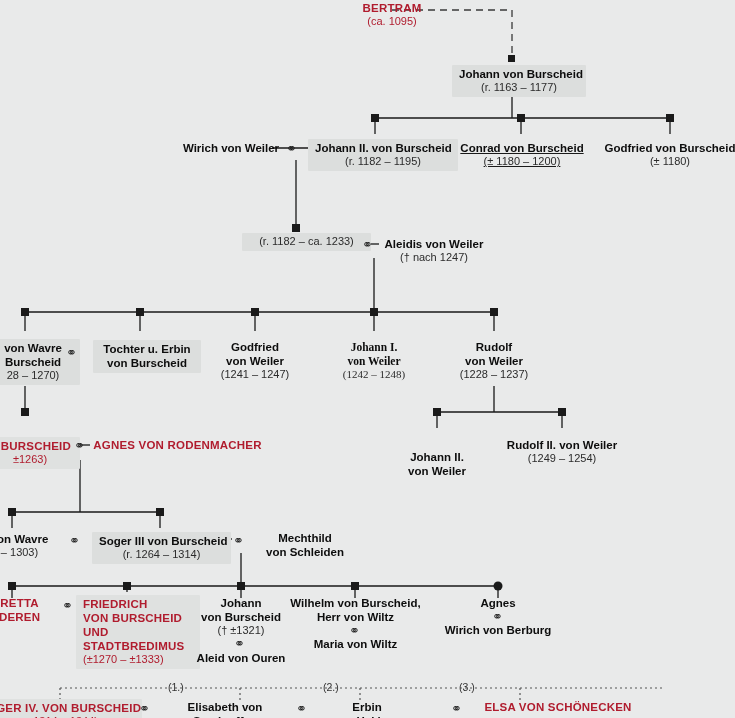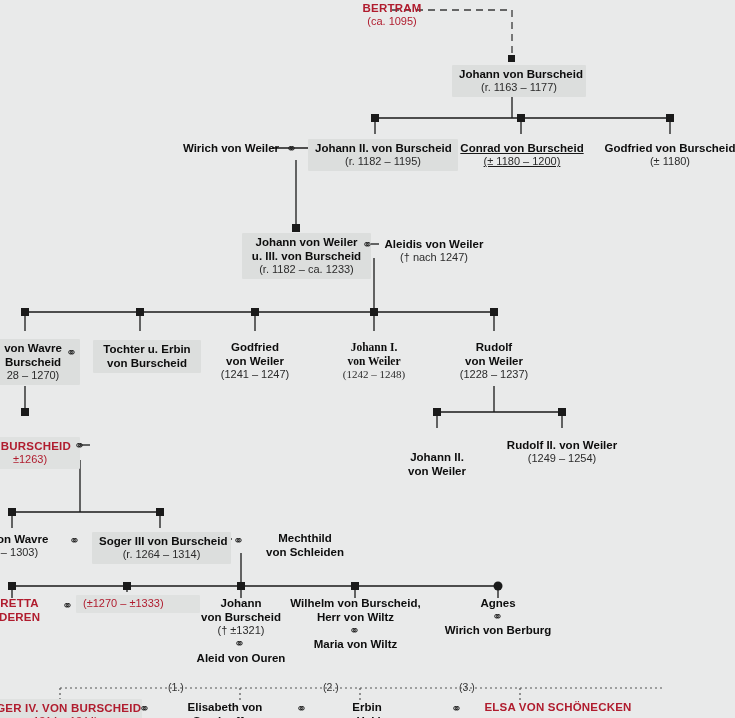--- a/index.html
+++ b/index.html
@@ -112,22 +112,20 @@
   <div class="nm">Conrad von Burscheid</div>
   <div class="dt">(± 1180 – 1200)</div>
 </div>
 
 <div class="node" style="left:600px;top:141px;width:140px;">
   <div class="nm">Godfried von Burscheid</div>
   <div class="dt">(± 1180)</div>
 </div>
 
 <div class="node boxed" style="left:242px;top:233px;width:115px;">
-  <div class="nm" style="white-space:pre-line;">Johann von Weiler
-u. III. von Burscheid</div>
   <div class="dt">(r. 1182 – ca. 1233)</div>
 </div>
 <div class="marr" style="left:362px;top:238px;">⚭</div>
 <div class="node" style="left:378px;top:237px;width:112px;">
   <div class="nm">Aleidis von Weiler</div>
   <div class="dt">(† nach 1247)</div>
 </div>
 
 <div class="node boxed" style="left:-14px;top:339px;width:80px;">
   <div class="nm" style="white-space:pre-line;">von Wavre
@@ -159,20 +157,21 @@
   <div class="dt">(1228 – 1237)</div>
 </div>
 
 <div class="node red boxed redbox" style="left:-20px;top:437px;width:86px;">
   <div class="nm caps">N BURSCHEID</div>
   <div class="dt">±1263)</div>
 </div>
 <div class="marr" style="left:74px;top:439px;">⚭</div>
 
 <div class="node red" style="left:90px;top:438px;width:175px;">
+  <div class="nm caps">AGNES VON RODENMACHER</div>
 </div>
 
 <div class="node" style="left:382px;top:450px;width:110px;">
   <div class="nm" style="white-space:pre-line;">Johann II.
 von Weiler</div>
 </div>
 
 <div class="node" style="left:492px;top:438px;width:140px;">
   <div class="nm">Rudolf II. von Weiler</div>
   <div class="dt">(1249 – 1254)</div>
@@ -195,20 +194,23 @@
 von Schleiden</div>
 </div>
 
 <div class="node red" style="left:-30px;top:596px;width:90px;">
   <div class="nm caps" style="white-space:pre-line;">ORETTA
 ODEREN</div>
 </div>
 <div class="marr" style="left:62px;top:599px;">⚭</div>
 
 <div class="node red boxed redbox" style="left:76px;top:595px;width:110px;text-align:left;">
+  <div class="nm caps" style="white-space:pre-line;">FRIEDRICH
+VON BURSCHEID
+UND STADTBREDIMUS</div>
   <div class="dt">(±1270 – ±1333)</div>
 </div>
 
 <div class="node" style="left:186px;top:596px;width:110px;">
   <div class="nm" style="white-space:pre-line;">Johann
 von Burscheid</div>
   <div class="dt">(† ±1321)</div>
 </div>
 <div class="marr" style="left:234px;top:637px;">⚭</div>
 <div class="node" style="left:186px;top:651px;width:110px;">

